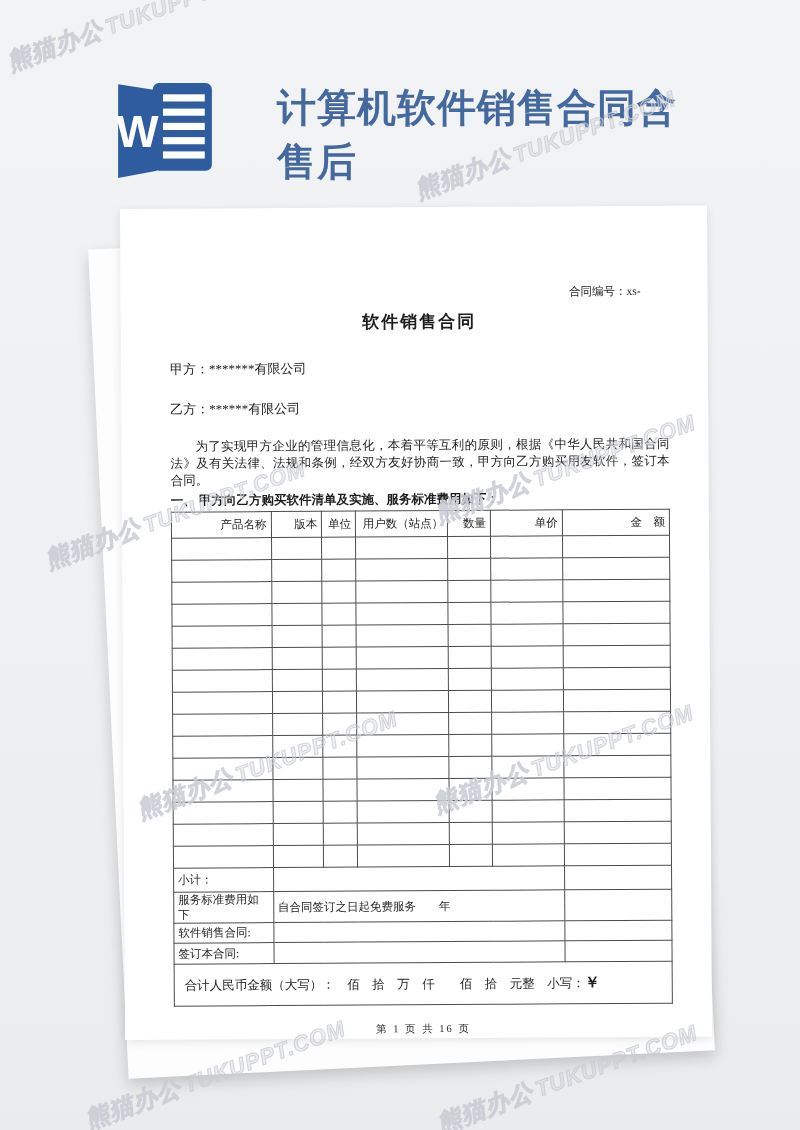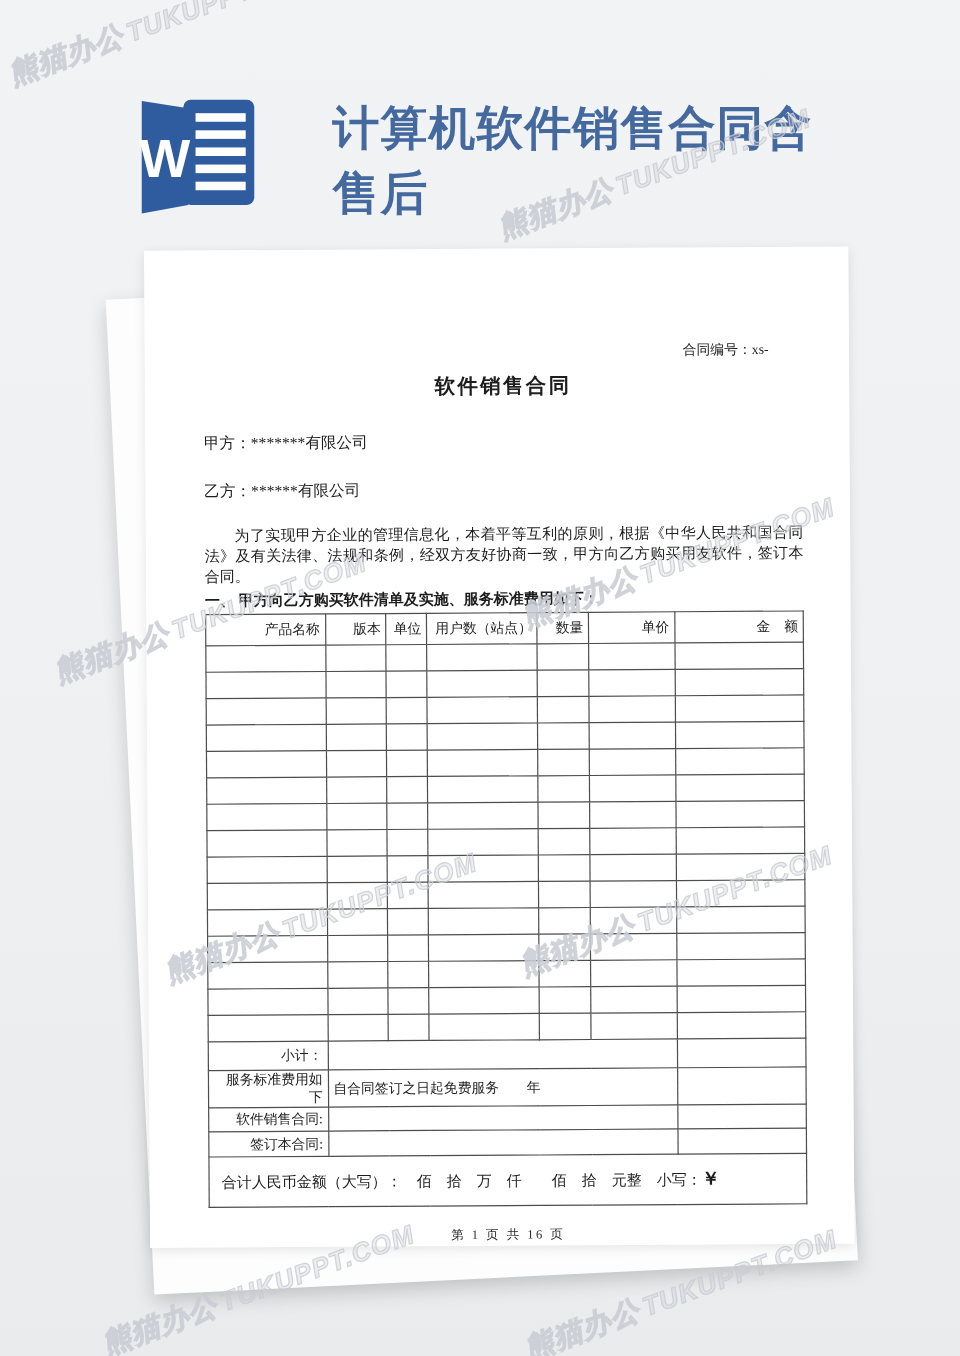--- a/index.html
+++ b/index.html
@@ -72,21 +72,21 @@
   }
   table.contract{border:1px solid #333;}
   thead tr{height:26px;}
   thead th{text-align:right;}
   #empty-rows tr{height:22px;}
   tr.row-subtotal{height:24px;}
   tr.row-service{height:25px;}
   tr.row-impl{height:20px;}
   tr.row-upgrade{height:21px;}
   tr.row-total{height:42px;}
-  .label-cell{padding-left:6px;text-align:right;}
+  .label-cell{padding-left:6px;}
   .value-cell{padding-left:8px;}
   tr.row-total td{font-size:12.5px;padding-left:10px;}
   .total-symbol{font-weight:bold;font-size:15px;}
 
   .page-footer{font-size:10.5px;text-align:center;margin-top:17px;color:#2b2b2b;letter-spacing:2px;}
 </style>
 </head>
 <body>
 
 <div class="stage">

